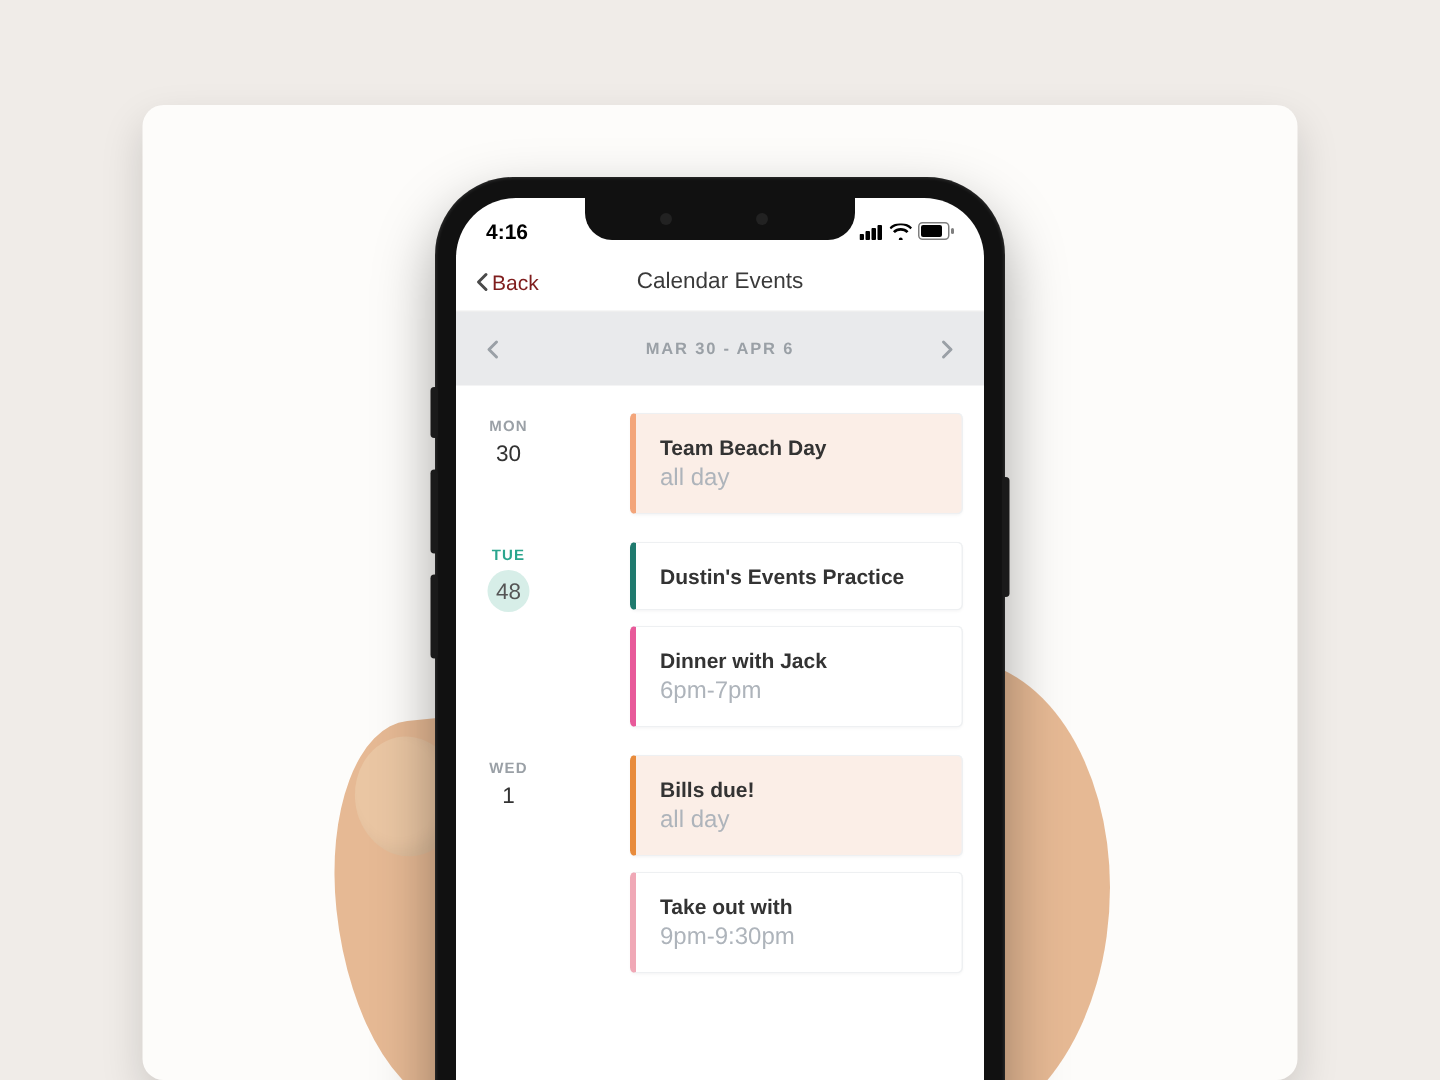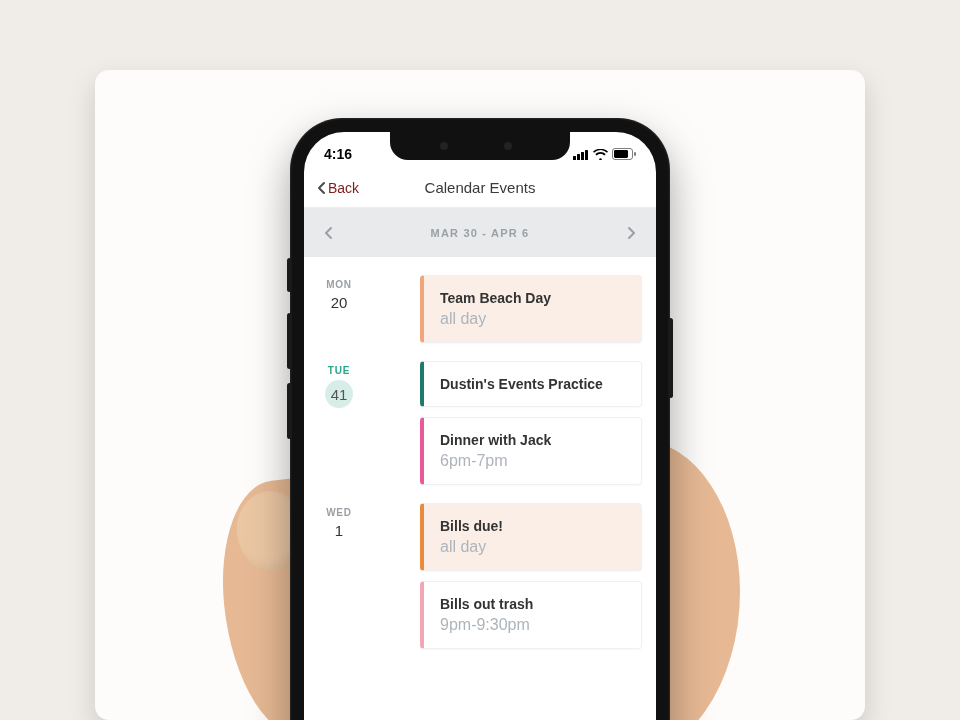--- a/index.html
+++ b/index.html
@@ -322,31 +322,31 @@
         <svg width="9" height="14" viewBox="0 0 9 14">
             <path d="M2 2l5 5-5 5" stroke="#9aa0a6" stroke-width="2" fill="none" stroke-linecap="round" stroke-linejoin="round"></path>
           </svg>
       </span>
     </div>
 
     <div class="events" id="events-root">
         <div class="day-block">
           <div class="day-col">
             <div class="day-name">MON</div>
-            <div class="day-num">20</div>
+            <div class="day-num">30</div>
           </div>
           <div class="events-col">
             <div class="event peach">
               <div class="event-title">Team Beach Day</div>
               <div class="event-time">all day</div>
             </div>
           </div>
         </div>
         <div class="day-block">
-          <div class="day-col"><div class="day-name selected">TUE</div><div class="day-num circle">41</div></div>
+          <div class="day-col"><div class="day-name selected">TUE</div><div class="day-num circle">48</div></div>
           <div class="events-col">
             <div class="event teal">
               <div class="event-title">Dustin's Events Practice</div>
             </div>
             <div class="event pink">
               <div class="event-title">Dinner with Jack</div>
               <div class="event-time">6pm-7pm</div>
             </div>
           </div>
         </div>
@@ -354,21 +354,21 @@
           <div class="day-col">
             <div class="day-name">WED</div>
             <div class="day-num">1</div>
           </div>
           <div class="events-col">
             <div class="event orange">
               <div class="event-title">Bills due!</div>
               <div class="event-time">all day</div>
             </div>
             <div class="event rose">
-              <div class="event-title">Bills out trash</div>
+              <div class="event-title">Take out with</div>
               <div class="event-time">9pm-9:30pm</div>
             </div>
           </div>
         </div>
       </div>
 
   </div>
 </div>
 
 </body></html>

